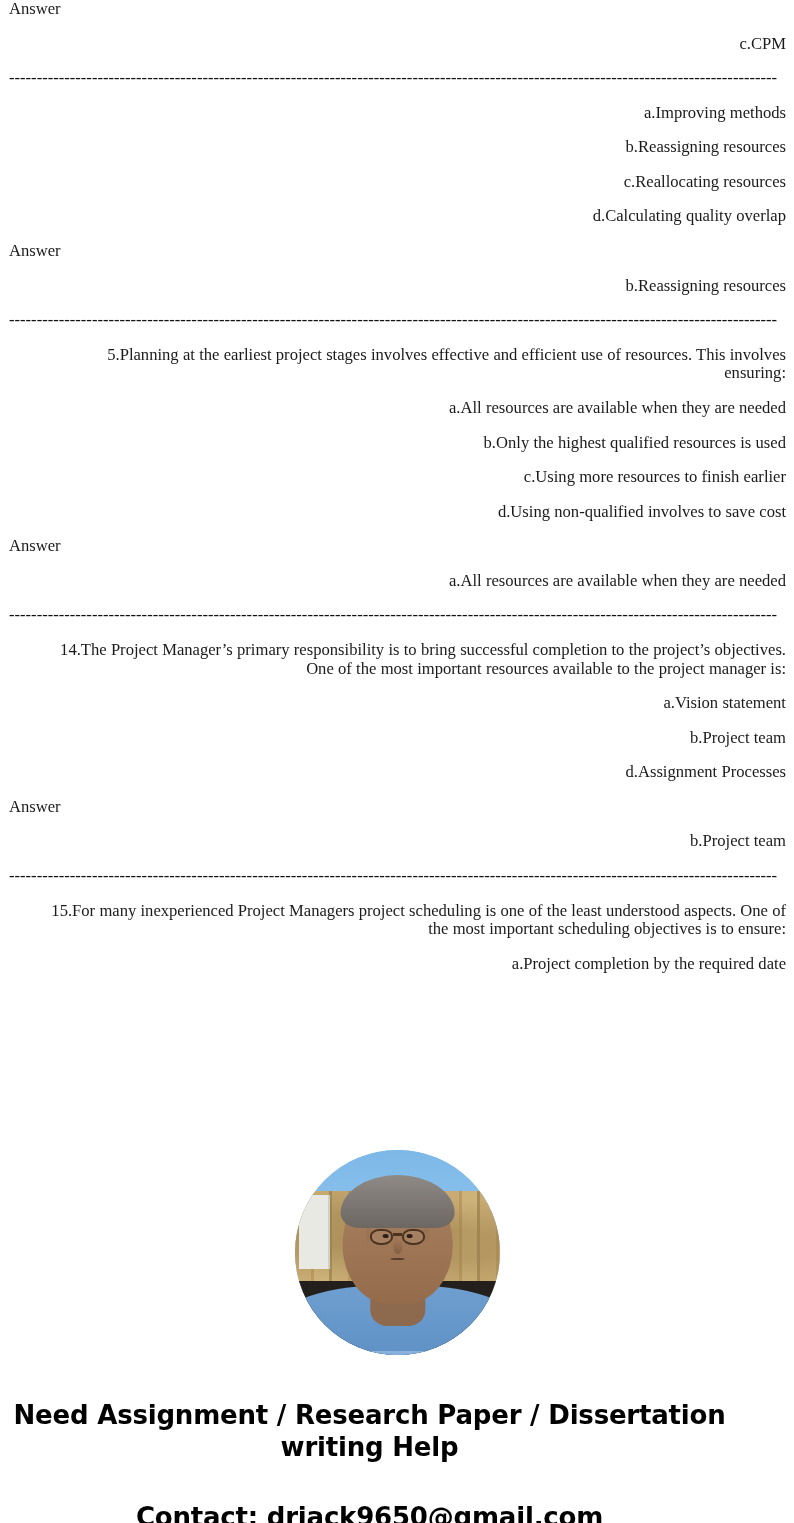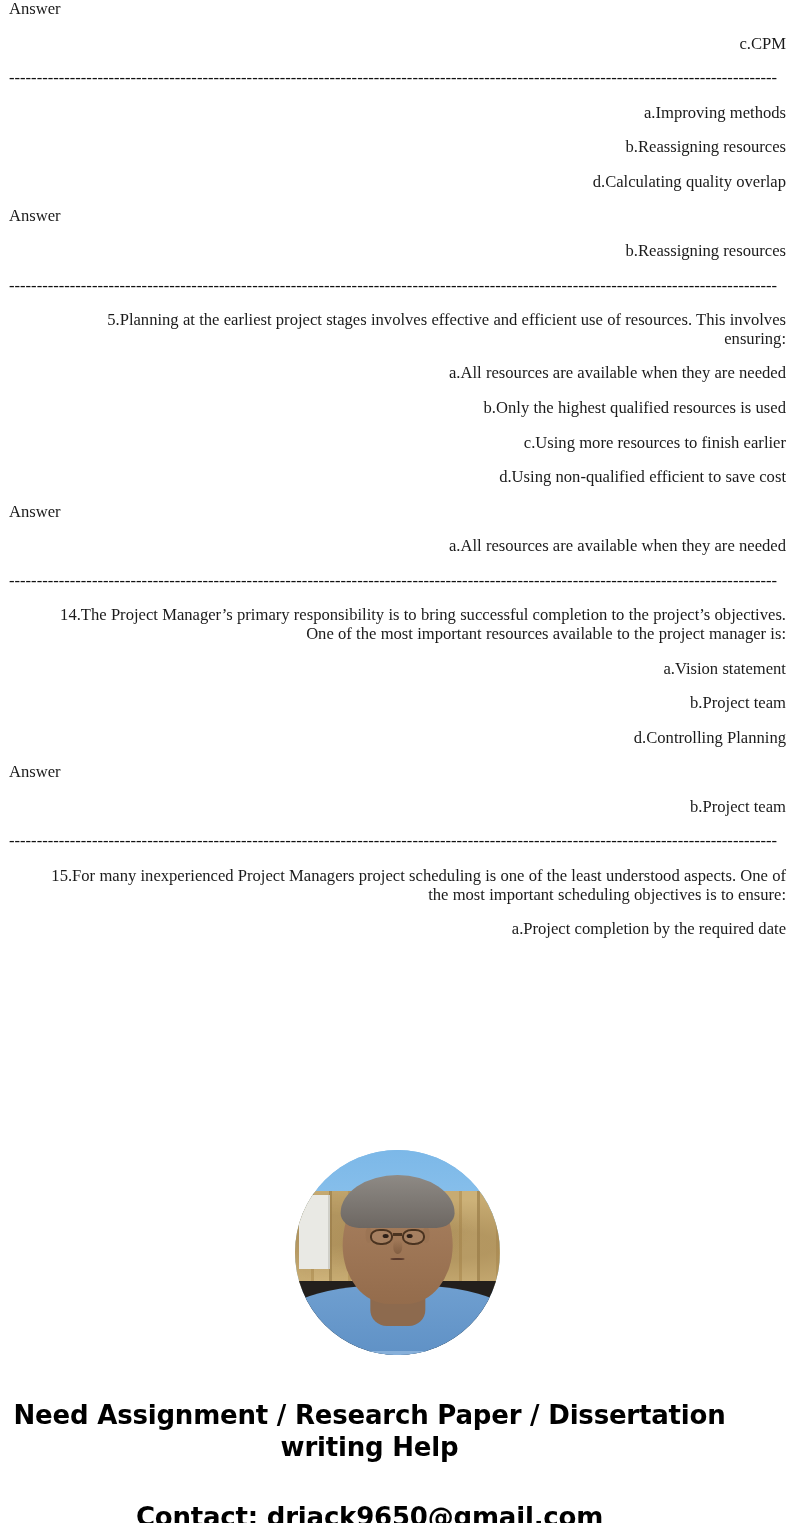--- a/index.html
+++ b/index.html
@@ -314,36 +314,37 @@
 </head>
 <body>
 
 <div class="doc-area">
   <div class="doc-inner" id="doc-inner">
       <p class="answer-label">Answer</p>
       <p class="para"><span class="opt-letter wide">c.</span><span>CPM</span></p>
       <p class="hr-dashes">-------------------------------------------------------------------------------------------------------------------------------------------</p>
       <p class="para"><span class="opt-letter">a.</span><span>Improving methods</span></p>
       <p class="para"><span class="opt-letter">b.</span><span>Reassigning resources</span></p>
+      <p class="para"><span class="opt-letter wide">c.</span><span>Reallocating resources</span></p>
       <p class="para"><span class="opt-letter">d.</span><span>Calculating quality overlap</span></p>
       <p class="answer-label">Answer</p>
       <p class="para"><span class="opt-letter">b.</span><span>Reassigning resources</span></p>
       <p class="hr-dashes">-------------------------------------------------------------------------------------------------------------------------------------------</p>
       <p class="para"><span class="q-num">5.</span><span>Planning at the earliest project stages involves effective and efficient use of resources. This involves ensuring:</span></p>
       <p class="para"><span class="opt-letter">a.</span><span>All resources are available when they are needed</span></p>
       <p class="para"><span class="opt-letter">b.</span><span>Only the highest qualified resources is used</span></p>
       <p class="para"><span class="opt-letter wide">c.</span><span>Using more resources to finish earlier</span></p>
-      <p class="para"><span class="opt-letter">d.</span><span>Using non-qualified efficient to save cost</span></p>
+      <p class="para"><span class="opt-letter">d.</span><span>Using non-qualified involves to save cost</span></p>
       <p class="answer-label">Answer</p>
       <p class="para"><span class="opt-letter">a.</span><span>All resources are available when they are needed</span></p>
       <p class="hr-dashes">-------------------------------------------------------------------------------------------------------------------------------------------</p>
       <p class="para"><span class="q-num">14.</span><span>The Project Manager’s primary responsibility is to bring successful completion to the project’s objectives. One of the most important resources available to the project manager is:</span></p>
       <p class="para"><span class="opt-letter">a.</span><span>Vision statement</span></p>
       <p class="para"><span class="opt-letter">b.</span><span>Project team</span></p>
-      <p class="para"><span class="opt-letter">d.</span><span>Controlling Planning</span></p>
+      <p class="para"><span class="opt-letter">d.</span><span>Assignment Processes</span></p>
       <p class="answer-label">Answer</p>
       <p class="para"><span class="opt-letter">b.</span><span>Project team</span></p>
       <p class="hr-dashes">-------------------------------------------------------------------------------------------------------------------------------------------</p>
       <p class="para"><span class="q-num">15.</span><span>For many inexperienced Project Managers project scheduling is one of the least understood aspects. One of the most important scheduling objectives is to ensure:</span></p>
       <p class="para"><span class="opt-letter">a.</span><span>Project completion by the required date</span></p>
     </div>
 </div>
 
 <div class="photo-wrap">
   <div class="photo">

